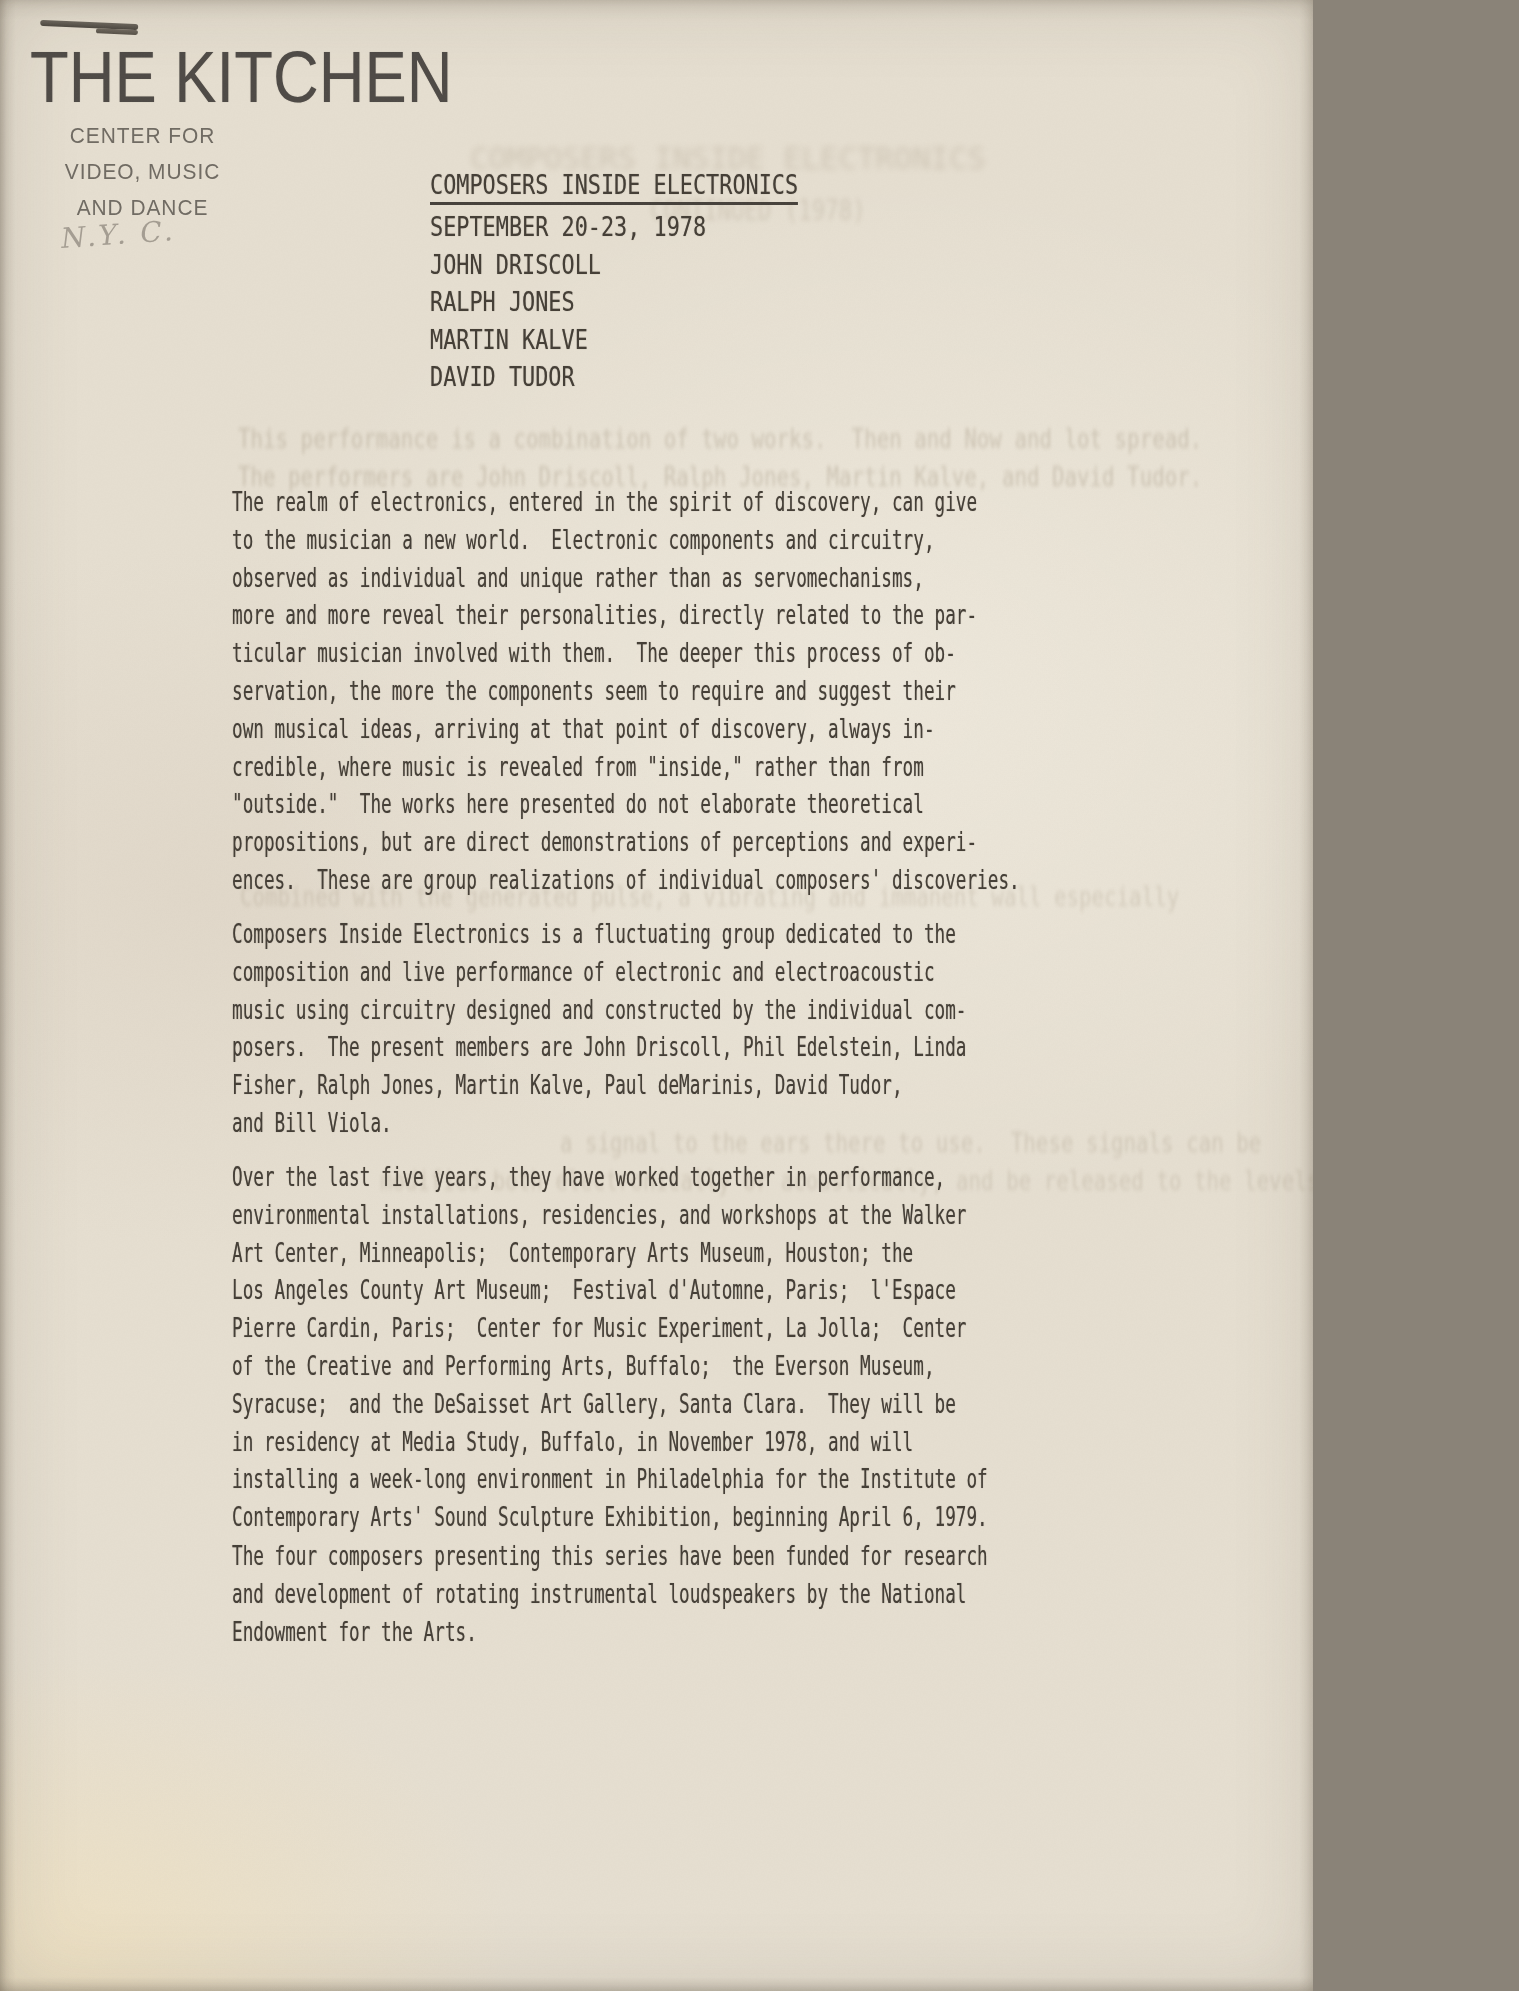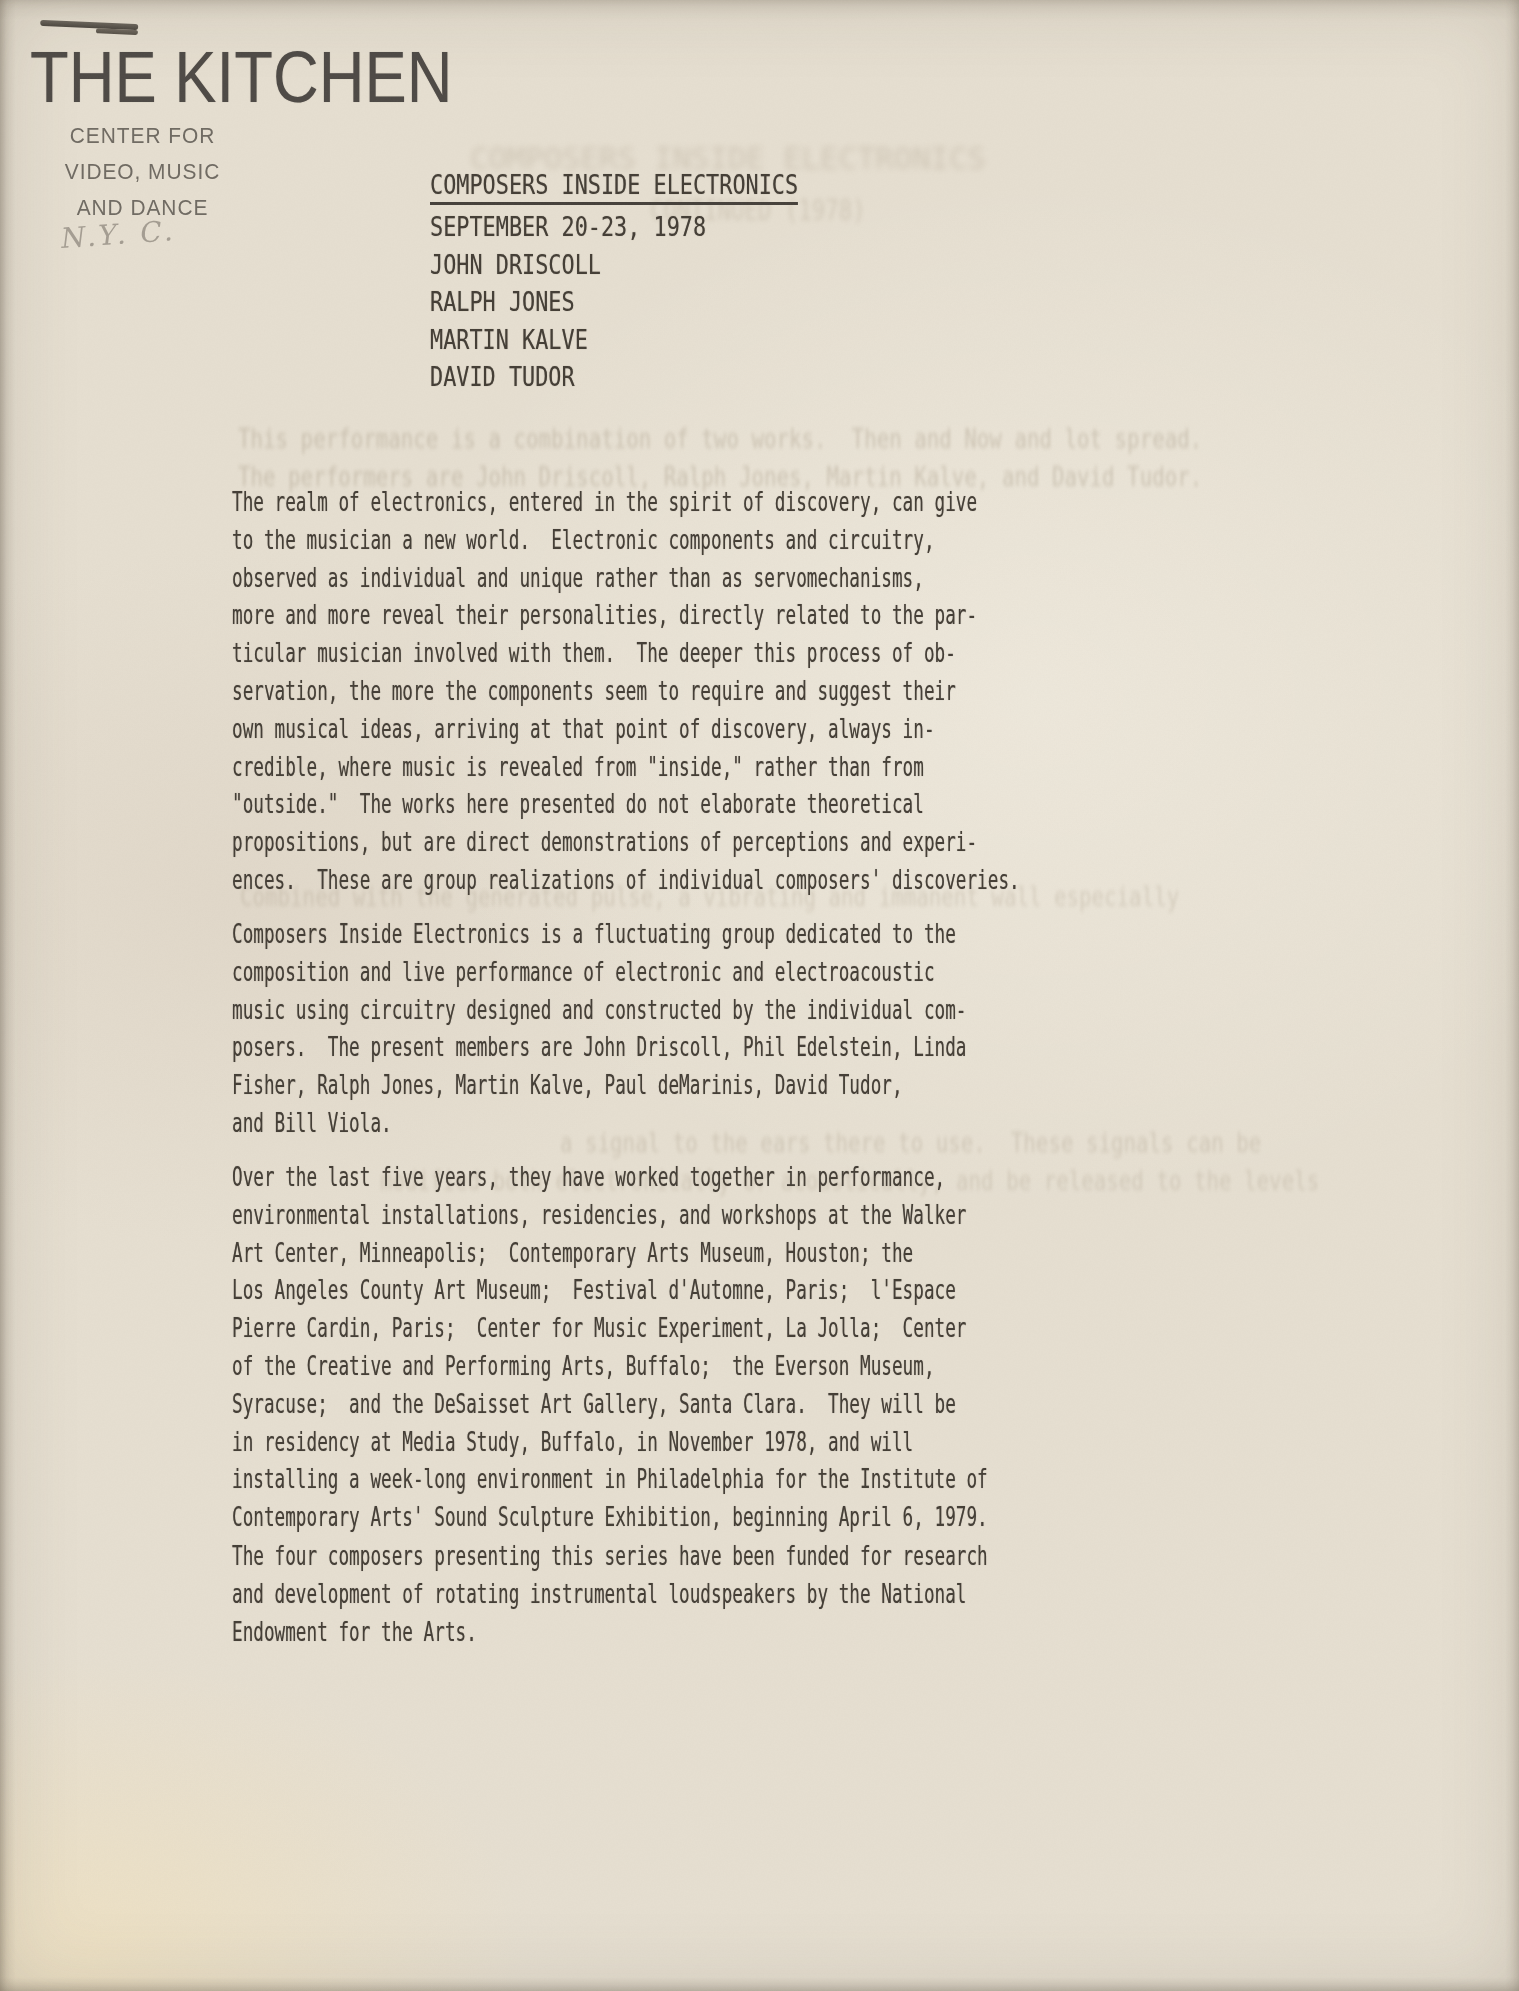--- a/index.html
+++ b/index.html
@@ -1,18 +1,18 @@
 <!DOCTYPE html>
 <html><head>
 <meta charset="utf-8">
 <style>
   html,body { margin:0; padding:0; background:#8a8378; }
   .page {
     position:relative;
-    width:1519px; height:1991px;
+    width:1313px; height:1991px;
     overflow:hidden;
     background:
       linear-gradient(90deg, rgba(96,86,72,0.28) 0px, rgba(96,86,72,0.10) 7px, rgba(96,86,72,0) 16px),
       linear-gradient(270deg, rgba(96,86,72,0.14) 0px, rgba(96,86,72,0) 14px),
       linear-gradient(180deg, rgba(96,86,72,0.12) 0px, rgba(96,86,72,0) 20px),
       linear-gradient(0deg, rgba(96,86,72,0.20) 0px, rgba(96,86,72,0) 14px),
       radial-gradient(ellipse 620px 420px at 6% 98%, rgba(243,226,186,0.55), rgba(243,226,186,0) 70%),
       radial-gradient(ellipse 1000px 800px at 68% 35%, rgba(255,252,243,0.30), rgba(255,252,243,0) 65%),
       radial-gradient(ellipse 700px 500px at 15% 45%, rgba(215,203,188,0.35), rgba(215,203,188,0) 70%),
       #e6dfd1;

